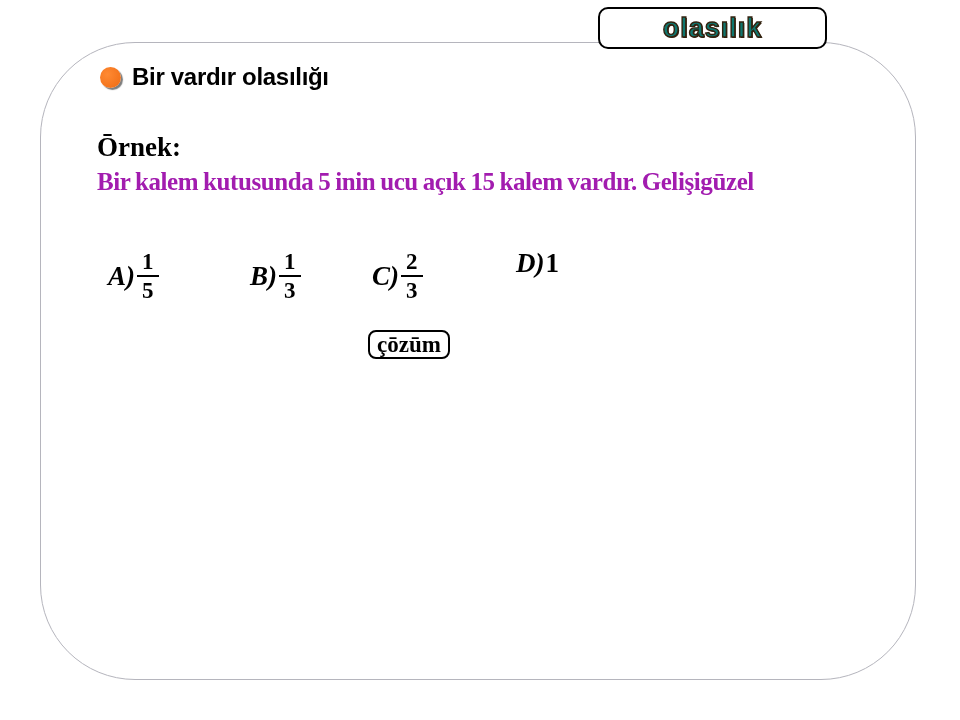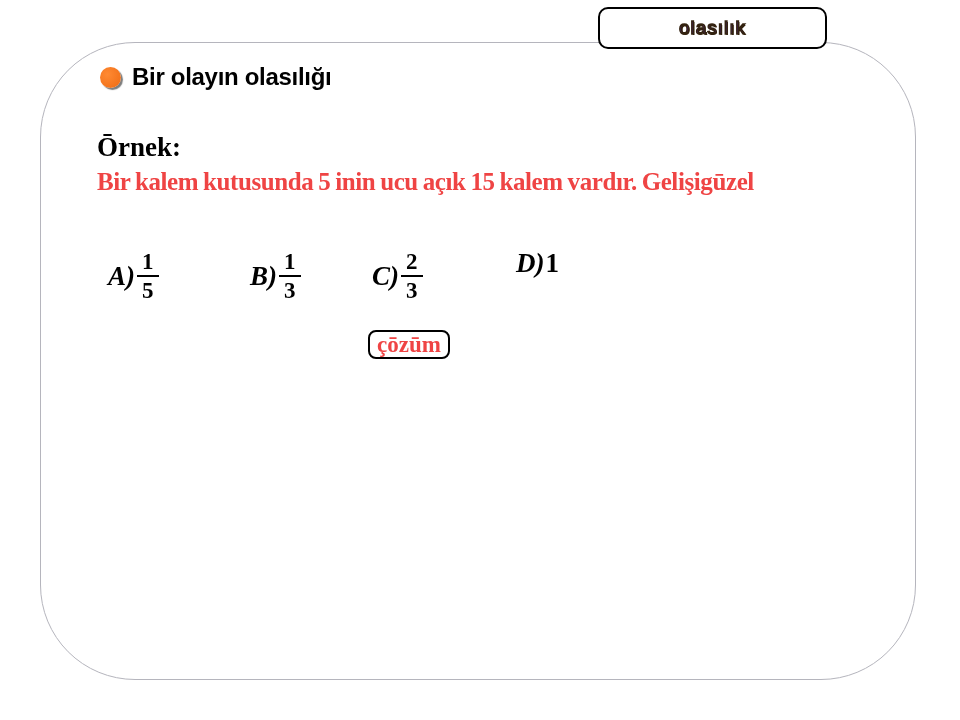--- a/index.html
+++ b/index.html
@@ -39,24 +39,24 @@
     border: 2px solid #000000;
     border-radius: 10px;
     background: #ffffff;
     z-index: 3;
     display: flex;
     align-items: center;
     justify-content: center;
   }
   .title-label {
     font-family: "Liberation Sans", sans-serif;
-    font-weight: normal;
-    font-size: 19px;
+    font-weight: bold;
+    font-size: 27px;
     letter-spacing: 1px;
-    color: #4c1d95;
+    color: #0f766e;
     -webkit-text-stroke: 1.4px #33220f;
     text-shadow: 1px 1px 0 #33220f;
   }
   
   .bullet-icon {
     position: absolute;
     left: 100px;
     top: 67px;
     width: 21px;
     height: 21px;
@@ -90,21 +90,21 @@
   .question {
     position: absolute;
     left: 97px;
     top: 165px;
     z-index: 2;
     font-family: "Liberation Serif", serif;
     font-weight: bold;
     font-size: 25px;
     letter-spacing: -0.4px;
     word-spacing: -1px;
-    color: #ef4444;
+    color: #a21caf;
     line-height: 33px;
     white-space: nowrap;
   }
   
   .choice {
     position: absolute;
     top: 248px;
     display: flex;
     align-items: center;
     z-index: 2;
@@ -151,38 +151,38 @@
     border: 2px solid #000000;
     border-radius: 8px;
     background: #ffffff;
     z-index: 2;
     display: flex;
     align-items: center;
     justify-content: center;
     font-family: "Liberation Serif", serif;
     font-weight: bold;
     font-size: 23px;
-    color: #ef4444;
+    color: #000000;
     cursor: pointer;
     box-sizing: border-box;
   }
 </style>
 </head>
 <body>
 
 <div class="stage">
 
   <div class="slide-panel"></div>
 
   <div class="title-box">
     <span class="title-label">olasılık</span>
   </div>
 
   <div class="bullet-icon"></div>
-  <div class="heading">Bir olayın olasılığı</div>
+  <div class="heading">Bir vardır olasılığı</div>
 
   <div class="example-label">Ōrnek:</div>
 
   <div class="question">
     <div>Bir kalem kutusunda 5 inin ucu açık 15 kalem vardır. Gelişigūzel</div>
   </div>
 
   <div class="choice choice-a">
     <span class="choice-letter">A)</span>
     <span class="fraction">

